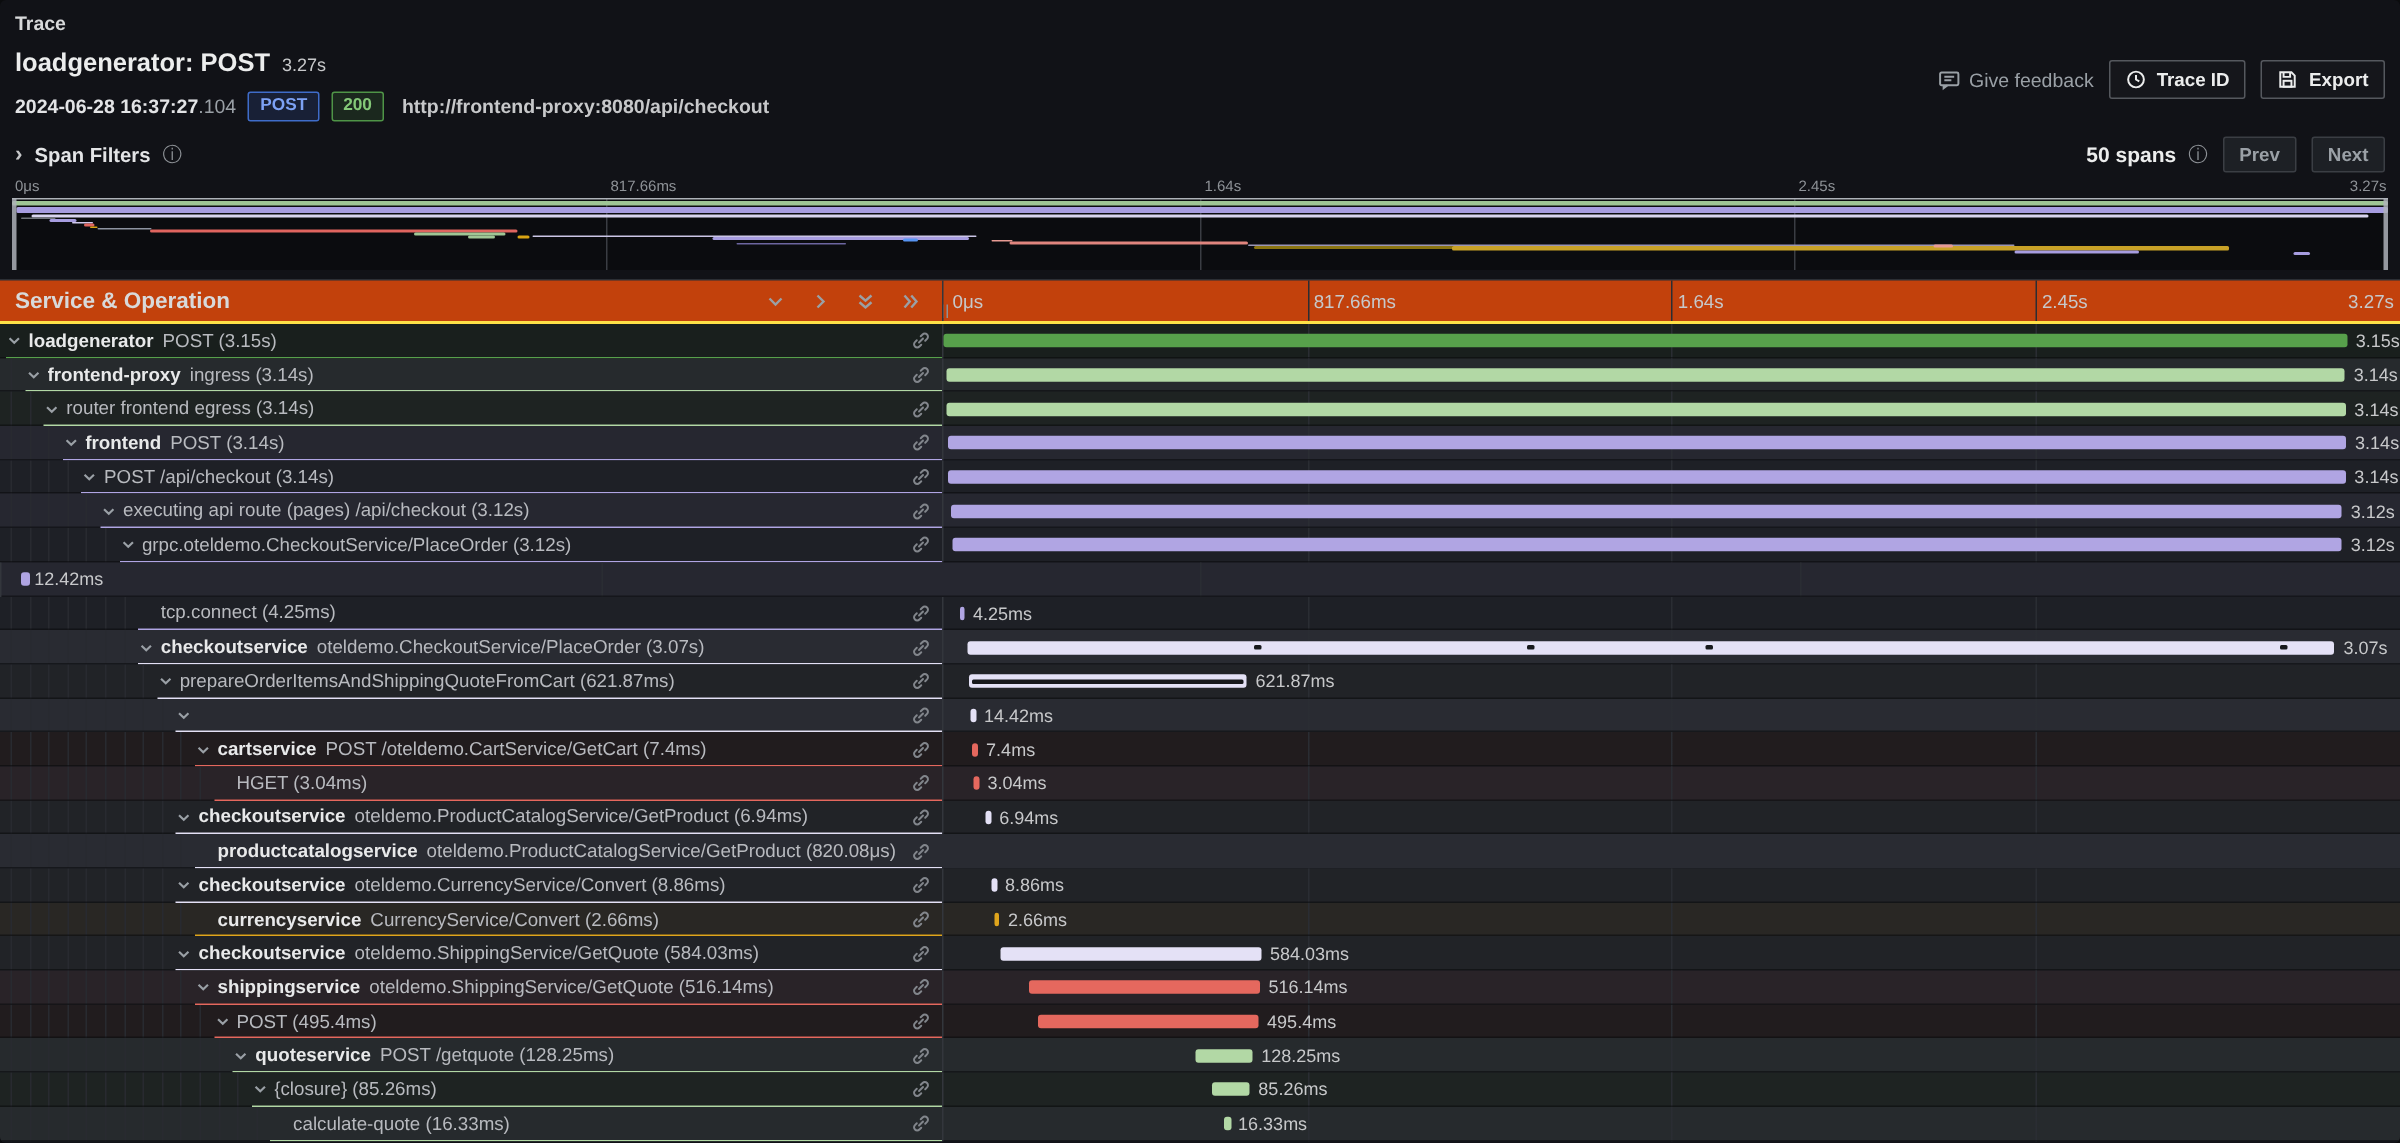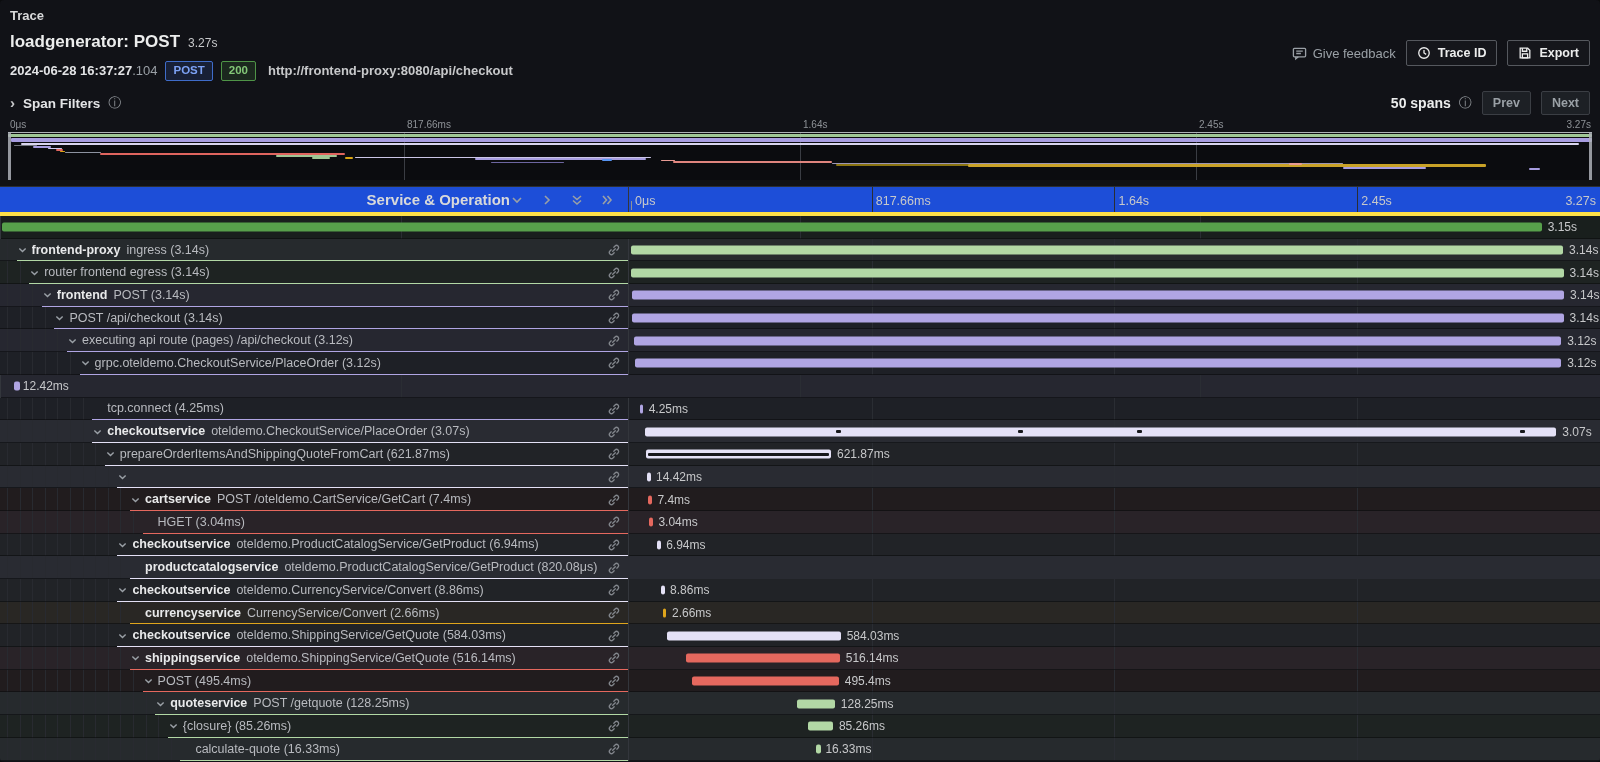--- a/index.html
+++ b/index.html
@@ -41,21 +41,21 @@
   
   .mini-ruler { position:relative; height:14px; margin:0 8px; }
   .mini-ruler .mtick { position:absolute; top:1px; font-size:10px; color:#8e9297; white-space:nowrap; }
   .minimap { position:relative; height:48px; margin:0 8px; background:#0b0c0f; overflow:hidden; cursor:crosshair; }
   .minimap .grid { position:absolute; top:0; bottom:0; width:1px; background:#3a3d43; }
   .minimap .mbar { position:absolute; border-radius:1px; }
   .minimap .vp-top { position:absolute; left:0; right:0; top:0; height:1px; background:#aeb2b8; }
   .minimap .vp-handle { position:absolute; top:0; bottom:0; width:3px; background:#aeb2b8; opacity:.85; cursor:ew-resize; }
 
   
-  .tl-header { display:flex; height:30px; margin-top:6px; background:#1d4ed8; border-top:1px solid #2c2f35; border-bottom:4px solid #fde047;text-align:right; }
+  .tl-header { display:flex; height:30px; margin-top:6px; background:#c2410c; border-top:1px solid #2c2f35; border-bottom:2px solid #fde047; }
   .tlh-left { position:relative; width:628px; flex:none; display:flex; align-items:center; padding-left:10px; }
   .so-title { font-size:15px; font-weight:700; color:#d8d9da; flex:1; }
   .tlh-icons { display:flex; align-items:center; gap:16px; color:#9aa0a6; margin-right:14px; }
   .tlh-icons span { cursor:pointer; display:flex; }
   .divider-grip { position:absolute; right:-4px; bottom:2px; display:flex; gap:2px; cursor:col-resize; }
   .divider-grip i { display:block; width:1px; height:9px; background:#8e9297; }
   .tlh-right { position:relative; flex:1; border-left:1px solid #33363c; }
   .gridlines { background-image:linear-gradient(#2a2d33,#2a2d33),linear-gradient(#2a2d33,#2a2d33),linear-gradient(#2a2d33,#2a2d33);
                background-size:1px 100%,1px 100%,1px 100%; background-position:25% 0,50% 0,75% 0; background-repeat:no-repeat; }
   .tlh-right .atick { position:absolute; top:7px; font-size:12.5px; color:#c7c8ca; white-space:nowrap; }
@@ -224,20 +224,40 @@
         <div class="atick" style="left: 6px;">0μs</div>
         <div class="atick" style="left: calc(25% + 4px);">817.66ms</div>
         <div class="atick" style="left: calc(50% + 4px);">1.64s</div>
         <div class="atick" style="left: calc(75% + 4px);">2.45s</div>
         <div class="atick" style="right: 4px;">3.27s</div>
       </div>
   </div>
 
   <div class="rows" id="rows">
       <div class="row" style="background: rgb(25, 31, 29);">
+        <div class="row-left">
+          <div class="row-chevron" style="left: 4px;">
+            <svg width="11" height="11" viewBox="0 0 14 14" fill="none" stroke="currentColor" stroke-width="1.8">
+              <polyline points="3,5 7,9 11,5"></polyline>
+            </svg>
+          </div>
+          <div class="row-text" style="left: 19px;">
+            <span class="svc">loadgenerator</span>
+            <span class="op">POST (3.15s)</span>
+          </div>
+          <div class="link-icon">
+            <svg width="14" height="14" viewBox="0 0 16 16" fill="none" stroke="currentColor" stroke-width="1.5" stroke-linecap="round">
+              <path d="M6.5 9.5l3-3"></path>
+              <path d="M7.8 4.8L9.2 3.4a2.4 2.4 0 013.4 3.4l-1.4 1.4"></path>
+              <path d="M8.2 11.2l-1.4 1.4a2.4 2.4 0 01-3.4-3.4l1.4-1.4"></path>
+            </svg>
+          </div>
+          <div class="sep-dark"></div>
+          <div class="sep-color" style="left: 4px; background: rgb(87, 160, 75);"></div>
+        </div>
         <div class="row-right gridlines">
           <div class="bar" style="left: 0.05%; width: 96.3%; background: rgb(87, 160, 75);"></div>
           <div class="dur-label" style="left: calc(96.35% + 6px);">3.15s</div>
           <div class="sep-dark"></div>
         </div>
       </div>
       <div class="row" style="background: rgb(38, 42, 45);">
         <div class="row-left">
           <div class="guide" style="left: 7px;"></div>
           <div class="row-chevron" style="left: 16.6px;">

